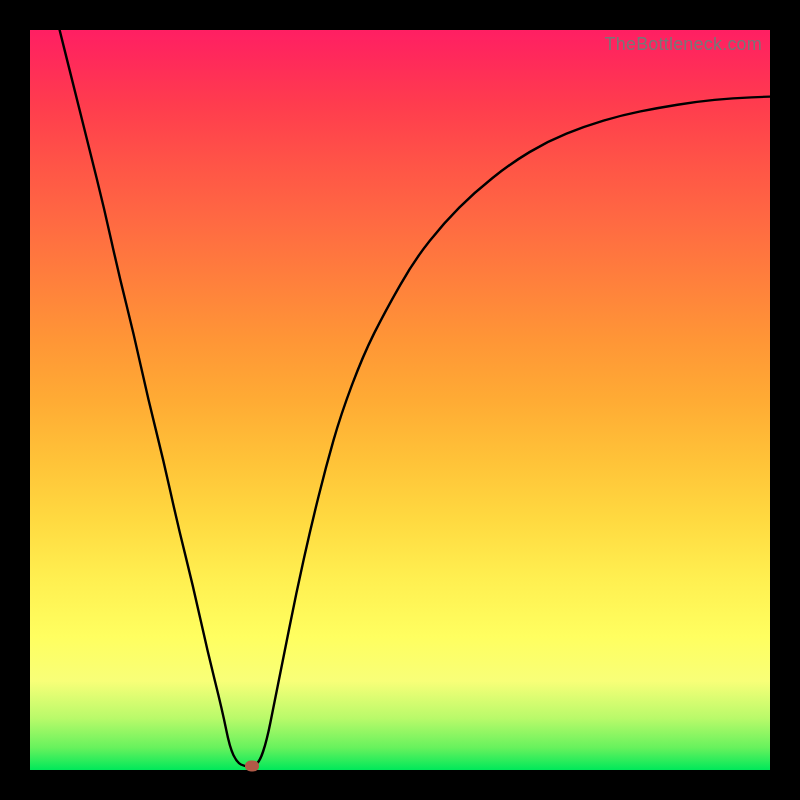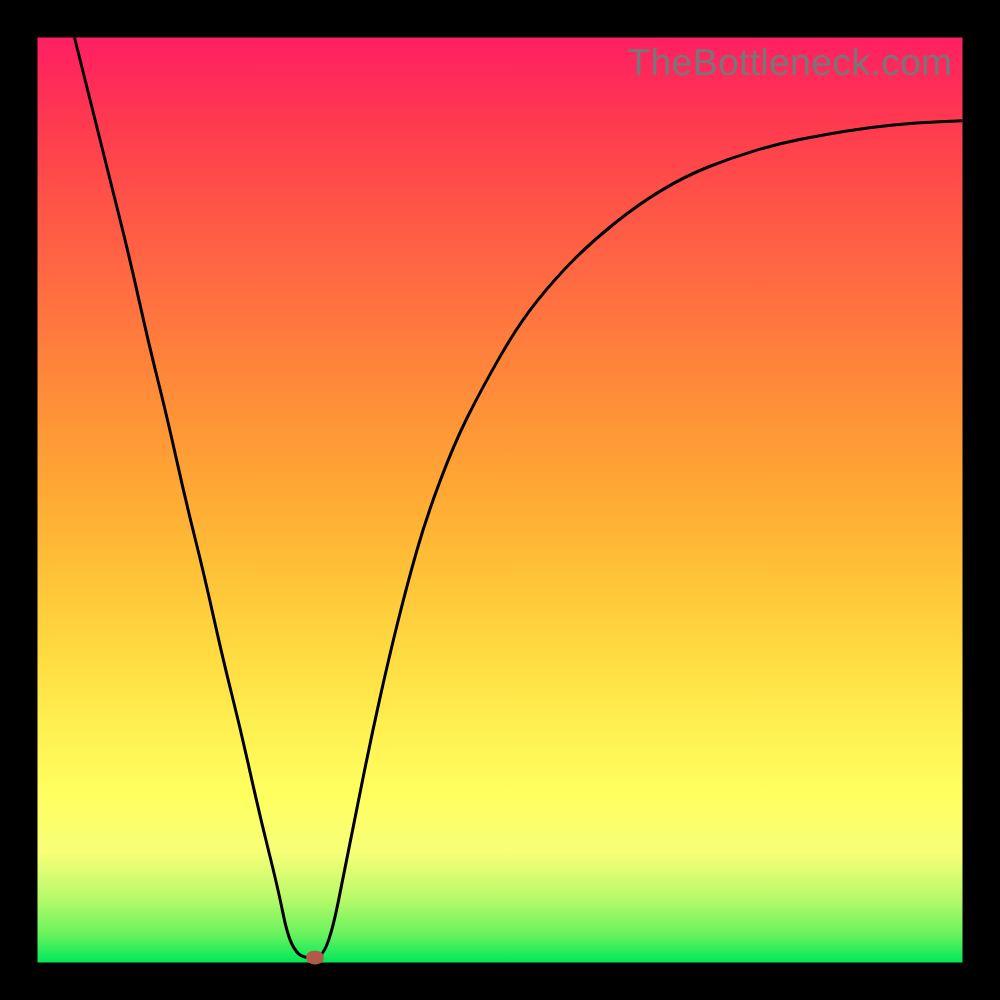--- a/index.html
+++ b/index.html
@@ -42,21 +42,21 @@
       #ff3c4e 90%,
       #ff2a5a 96%,
       #ff1f63 100%
     );
   }
   .watermark {
     position: absolute;
     top: 4px;
     right: 8px;
     color: #777;
-    font-size: 30px;
+    font-size: 18px;
     font-weight: 500;
     letter-spacing: 0.2px;
     user-select: none;
     z-index: 5;
   }
   svg.curve-layer {
     position: absolute;
     left: 0;
     top: 0;
     width: 740px;

